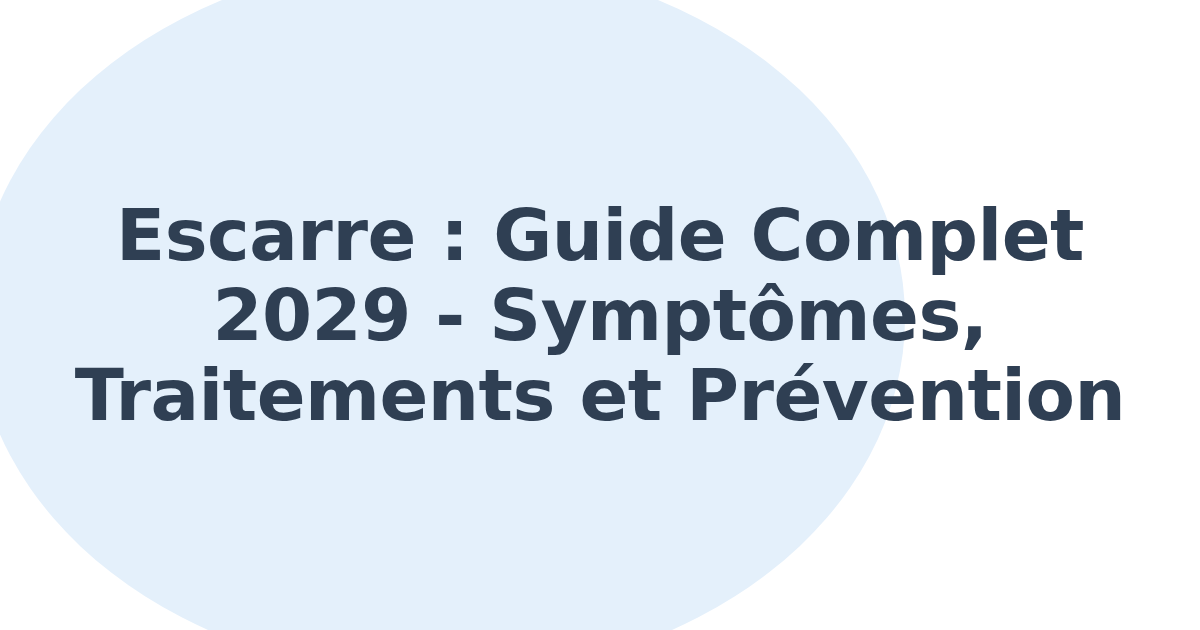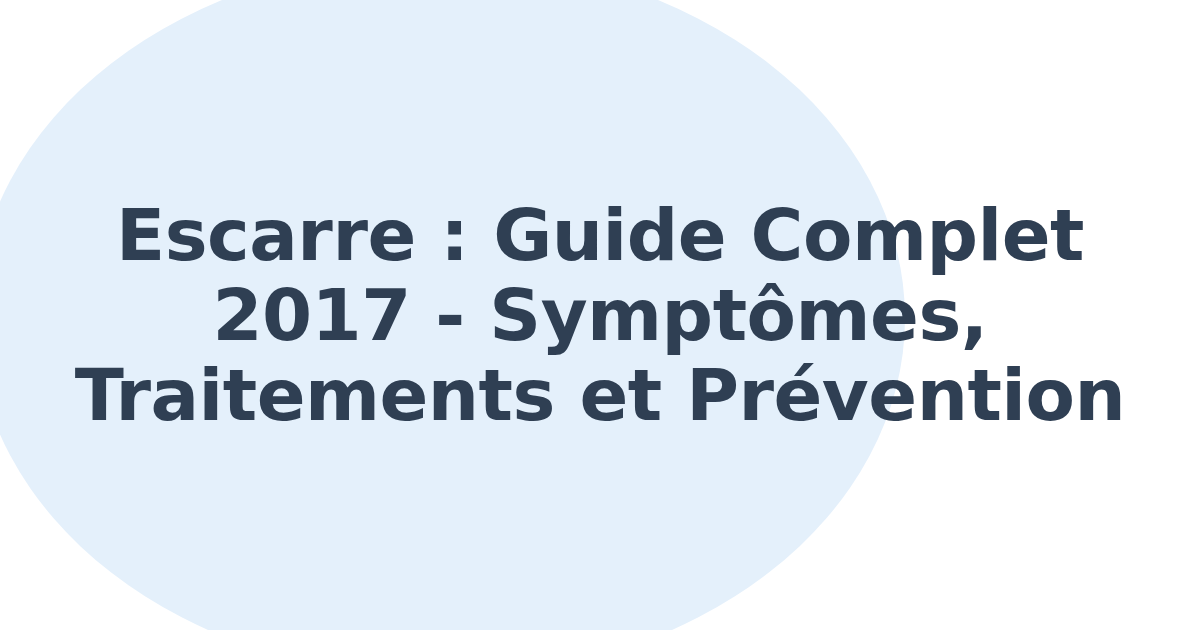--- a/index.html
+++ b/index.html
@@ -57,16 +57,16 @@
   }
 </style>
 </head>
 <body>
 
 <div id="card" style="background: rgb(255, 255, 255);">
 
   <div id="bg-ellipse" style="background: rgb(228, 240, 251);"></div>
 
   <div id="title-wrap">
-    <h1 id="page-title" style="color: rgb(47, 63, 83); font-size: 72px;">Escarre : Guide Complet 2017 - Symptômes, Traitements et Prévention</h1>
+    <h1 id="page-title" style="color: rgb(47, 63, 83); font-size: 72px;">Escarre : Guide Complet 2029 - Symptômes, Traitements et Prévention</h1>
   </div>
 
 </div>
 
 </body></html>

